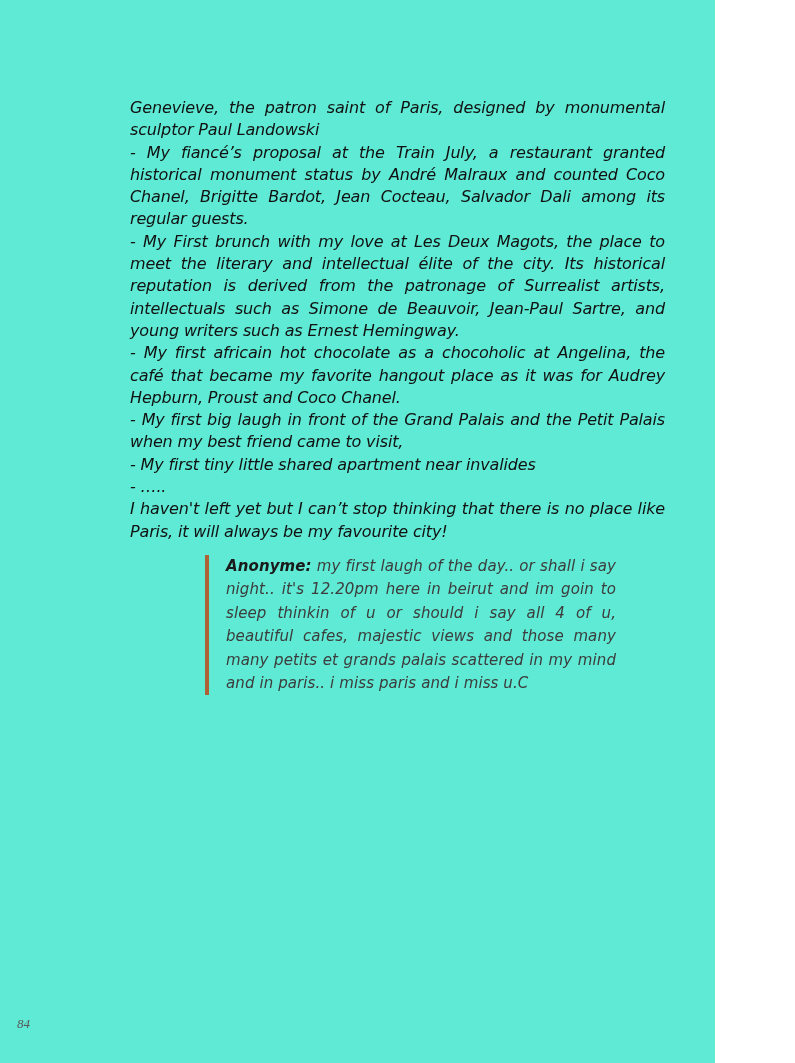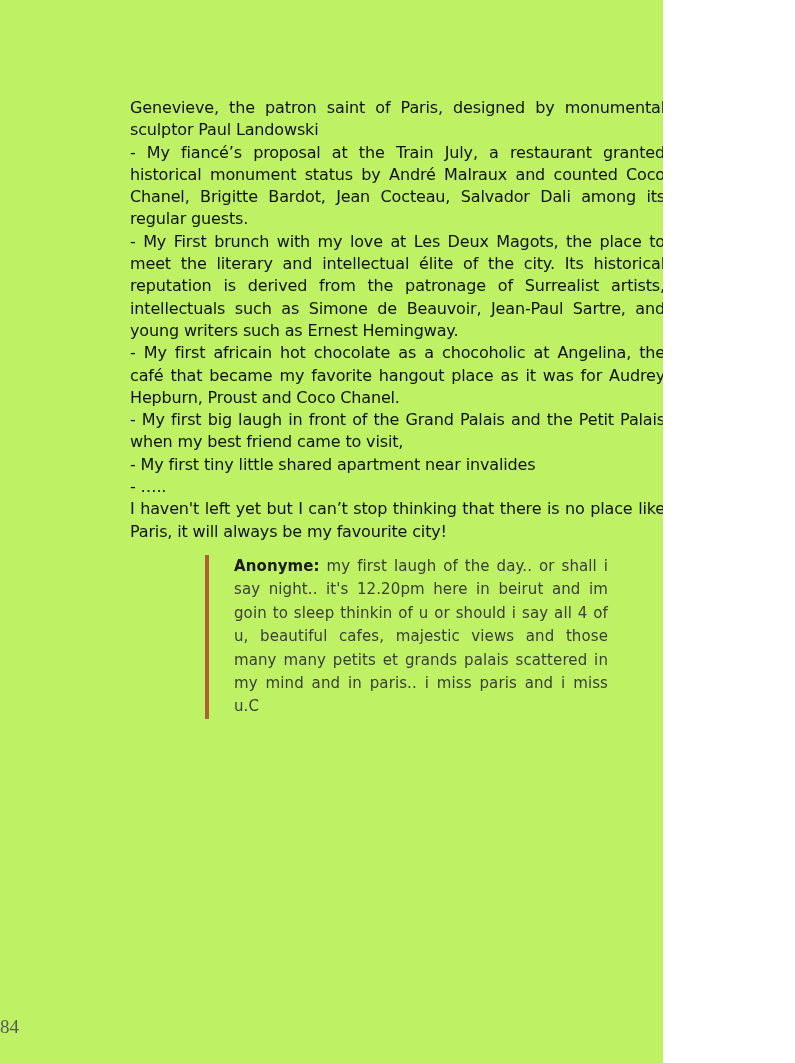--- a/index.html
+++ b/index.html
@@ -2,25 +2,26 @@
 <html><head>
 <meta charset="utf-8">
 <style>
   html, body {
     margin: 0;
     padding: 0;
     background: #ffffff;
   }
   .sheet {
     position: relative;
-    width: 663px;
+    width: 715px;
     height: 1063px;
-    background: #bef264;
+    background: #5eead4;
     overflow: hidden;
     font-family: "DejaVu Sans", sans-serif;
+    font-style: italic;
   }
   .content {
     position: absolute;
     left: 130px;
     top: 97px;
     width: 535px;
   }
   .content p {
     margin: 0;
     padding: 0;
@@ -32,40 +33,40 @@
     text-justify: inter-word;
   }
   .comment-block {
     box-sizing: border-box;
     margin: 12px 0 0 75px;
     width: 415px;
     border-left: 4px solid #ae6134;
     padding-left: 13px;
   }
   .comment-block .comment-text {
-    margin: 12px;
+    margin: 4px;
     font-size: 15px;
     line-height: 23.4px;
     letter-spacing: 0.1px;
     color: #3c3c3c;
     text-align: justify;
     text-justify: inter-word;
   }
   .comment-block .comment-author {
     font-weight: bold;
     color: #1a1a1a;
   }
   .page-number {
     position: absolute;
     top: 1016px;
-    left: 0;
+    left: 17px;
     width: 100%;
     text-align: left;
     font-family: "Liberation Serif", "DejaVu Serif", serif;
-    font-size: 19px;
+    font-size: 13px;
     color: #595959;
   }
 </style>
 </head>
 <body>
 
 <div class="sheet">
 
   <div class="content">
     <p>Genevieve, the patron saint of Paris, designed by monumental sculptor Paul Landowski</p>

